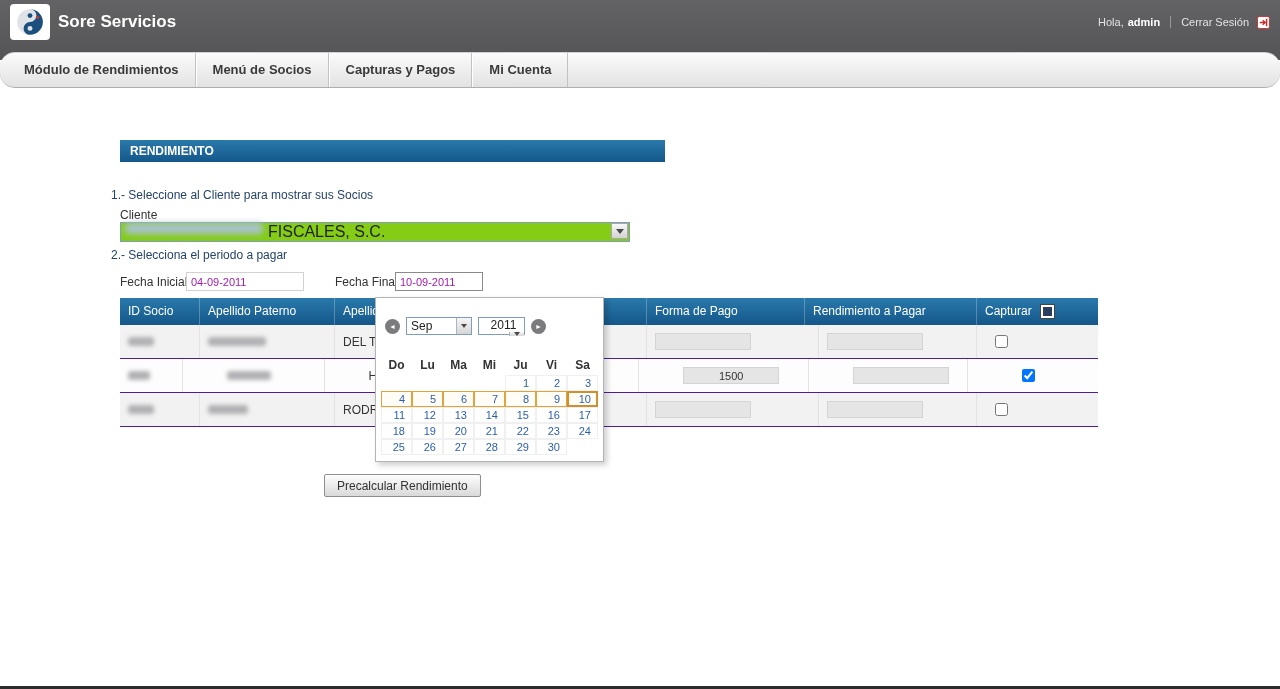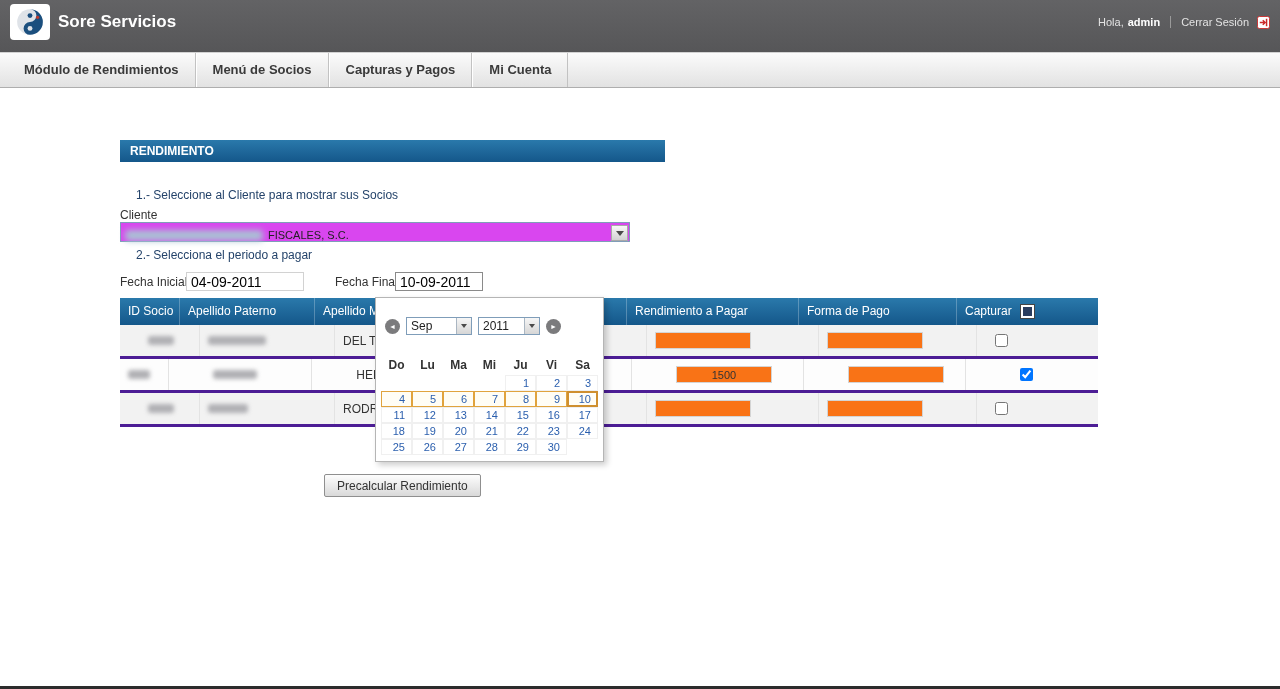--- a/index.html
+++ b/index.html
@@ -18,102 +18,102 @@
                font-size:11px; color:#e3e3e3; gap:4px; }
   .user-area .uname { font-weight:bold; color:#ffffff; }
   .user-divider { width:1px; height:12px; background:#9a9a9a; margin:0 6px; }
   .logout-link { color:#e3e3e3; cursor:pointer; }
   .logout-icon { width:13px; height:13px; margin-left:4px; cursor:pointer; display:inline-block; }
 
   
   .nav { position:absolute; left:0; top:52px; width:1280px; height:36px;
          background:linear-gradient(180deg,#fbfbfb 0%, #e2e2e2 100%);
          border-top:1px solid #d2d2d2; border-bottom:1px solid #aeaeae;
-         display:flex; padding-left:8px; }
+         display:flex; padding-left:8px;border-radius:15px; }
   .nav-item { height:100%; line-height:34px; padding:0 16px; font-size:13px; font-weight:bold;
               color:#3a3a3a; border-right:1px solid #c2c2c2; border-left:1px solid #ffffff;
               cursor:pointer; white-space:nowrap; }
   .nav-item:first-child { border-left:none; }
 
   
   .panel-title-bar { position:absolute; left:120px; top:140px; width:545px; height:22px;
                      background:linear-gradient(180deg,#2a79ab 0%, #14578a 100%);
                      color:#fff; font-size:12px; font-weight:bold; line-height:22px; padding-left:10px; }
-  .step-text { position:absolute; left:136px; font-size:12px; color:#24436a; }
+  .step-text { position:absolute; left:111px; font-size:12px; color:#24436a; }
   .step1 { top:188px; }
   .step2 { top:248px; }
   .field-label { position:absolute; font-size:12px; color:#333; }
   .lbl-cliente { left:120px; top:208px; }
   .lbl-fecha-inicial { left:120px; top:275px; }
   .lbl-fecha-final { left:335px; top:275px; }
 
   .select-box { position:absolute; left:120px; top:222px; width:510px; height:20px;
-                background:#d946ef; border:1px solid #7f9db9; display:flex; align-items:flex-end;
-                font-size:11px; color:#222; cursor:pointer; }
+                background:#84cc16; border:1px solid #7f9db9; display:flex; align-items:flex-start;
+                font-size:16px; color:#222; cursor:pointer; }
   .client-redact { display:inline-block; width:138px; height:11px; margin:0 5px 0 4px;
                    background:#a9c2d4; border-radius:3px; filter:blur(3px); }
   .select-arrow-btn { margin-left:auto; width:17px; height:16px; margin-right:1px;
                       background:linear-gradient(180deg,#f8f8f8,#d2d2d2); border:1px solid #a9a9a9;
                       display:flex; align-items:center; justify-content:center; }
   .tri { width:0; height:0; border-left:4px solid transparent; border-right:4px solid transparent;
          border-top:5px solid #4a4a4a; }
   .tri.small { border-left-width:3px; border-right-width:3px; border-top-width:4px; }
 
-  .date-input { position:absolute; height:19px; font-size:14px; padding:0 4px;
-                font-family:"Liberation Sans",sans-serif; color:#000000; background:#fff; }
+  .date-input { position:absolute; height:19px; font-size:11px; padding:0 4px;
+                font-family:"Liberation Sans",sans-serif; color:#a21caf; background:#fff; }
   .inp-fecha-inicial { left:186px; top:272px; width:118px; border:1px solid #d2d2d2; }
   .inp-fecha-final { left:395px; top:272px; width:88px; border:1px solid #8a8a8a; }
 
   
   .grid { position:absolute; left:120px; top:298px; width:978px; }
   .g-header { display:flex; height:27px;
               background:linear-gradient(180deg,#2a79ab 0%, #14578a 100%); }
   .g-hcell { color:#fff; font-size:12px; line-height:27px; padding-left:8px;
              border-right:1px solid rgba(255,255,255,0.25); white-space:nowrap; overflow:hidden;
              display:flex; align-items:center; gap:8px; }
   .g-hcell:last-child { border-right:none; }
-  .g-row { display:flex; height:34px; border-bottom:3px solid #4c1d95;justify-content:flex-end; }
+  .g-row { display:flex; height:34px; border-bottom:1px solid #4c1d95;justify-content:flex-end; }
   .g-row.odd { background:#f2f2f2; }
   .g-row.even { background:#fdfdfd;gap:36px; }
   .g-cell { font-size:12px; color:#333; padding-left:8px; display:flex; align-items:center;
             border-right:1px solid #e3e3e3; overflow:hidden; white-space:nowrap; }
   .g-cell:last-child { border-right:none; }
-  .c0 { width:60px; } .c1 { width:135px; } .c2 { width:135px; } .c3 { width:177px; }
+  .c0 { width:80px; } .c1 { width:135px; } .c2 { width:135px; } .c3 { width:177px; }
   .c4 { width:172px; } .c5 { width:158px; } .c6 { width:121px; }
 
   .redacted { display:inline-block; background:#b0b0b4; border-radius:3px; filter:blur(2px); }
   .rid { width:26px; height:9px; }
   .rap { width:58px; height:9px; }
   .grid-body .g-row:nth-child(2) .rid { width:22px; }
   .grid-body .g-row:nth-child(2) .rap { width:44px; }
   .grid-body .g-row:nth-child(3) .rap { width:40px; }
   .grid-body .g-row:nth-child(4) .rap { width:54px; }
 
-  .cell-input { width:96px; height:17px; border:1px solid #d4d4d4; background:#f97316;
+  .cell-input { width:96px; height:17px; border:1px solid #d4d4d4; background:#e5e5e5;
                 font-size:11px; text-align:center; font-family:"Liberation Sans",sans-serif; color:#333; }
   .row-check { width:13px; height:13px; margin-left:10px; }
 
   .hdr-checkbox { width:15px; height:15px; background:#fff; border:1px solid #444;
                   display:inline-flex; align-items:center; justify-content:center; cursor:pointer; }
   .hdr-checkbox-inner { width:9px; height:9px; background:#2a3d5f; }
 
   
   .calendar { position:absolute; left:375px; top:297px; width:229px; background:#fff;
               border:1px solid #b5b5b5; box-shadow:3px 3px 6px rgba(0,0,0,0.2); z-index:20;
               padding:7px 5px 6px 5px; }
   .cal-header { display:flex; align-items:center; gap:6px; padding:12px 4px; }
   .cal-nav-btn { width:15px; height:15px; border-radius:50%; background:#7b7b7d; color:#fff;
                  font-size:7px; display:flex; align-items:center; justify-content:center; cursor:pointer; }
   .fake-select { height:18px; border:1px solid #7f9db9; background:#fff; display:flex;
                  align-items:center; font-size:12px; color:#222; cursor:pointer; }
   .fake-select .fs-text { padding-left:4px; }
   .fs-arrow { margin-left:auto; width:15px; height:16px; background:linear-gradient(180deg,#f6f6f6,#d6d6d6);
               border-left:1px solid #aab6c2; display:flex; align-items:center; justify-content:center; }
   .fake-select.month { width:66px; }
-  .fake-select.year { width:62px; }
+  .fake-select.year { width:47px;flex-direction:column; }
   .cal-grid { display:grid; grid-template-columns:repeat(7, 31px); margin-top:8px; }
   .cal-dh { height:20px; line-height:20px; text-align:center; font-size:12px; font-weight:bold; color:#333; }
   .cal-cell { height:16px; line-height:16px; font-size:11px; color:#2b5fae; text-align:right;
               padding-right:7px; cursor:pointer; }
   .cal-cell.empty { cursor:default; }
   .cal-cell.date { box-shadow:inset 0 0 0 1px #f0f0f0; }
   .cal-cell.in-week { box-shadow:inset 0 0 0 1px #e0a33e; background:#fffdf5; }
   .cal-cell.selected { box-shadow:inset 0 0 0 2px #cf8f2e; }
 
   
@@ -176,22 +176,22 @@
   <input class="date-input inp-fecha-inicial" value="04-09-2011" style="">
   <div class="field-label lbl-fecha-final">Fecha Final</div>
   <input class="date-input inp-fecha-final" value="10-09-2011" style="">
 
   <div class="grid">
     <div class="g-header">
       <div class="g-hcell c0">ID Socio</div>
       <div class="g-hcell c1">Apellido Paterno</div>
       <div class="g-hcell c2">Apellido Materno</div>
       <div class="g-hcell c3">Nombre</div>
+      <div class="g-hcell c5">Forma de Pago</div>
       <div class="g-hcell c4">Rendimiento a Pagar</div>
-      <div class="g-hcell c5">Forma de Pago</div>
       <div class="g-hcell c6">
         <span>Capturar</span>
         <span class="hdr-checkbox">
           <span class="hdr-checkbox-inner"></span>
         </span>
       </div>
     </div>
 
     <div class="grid-body">
       <div class="g-row odd">

